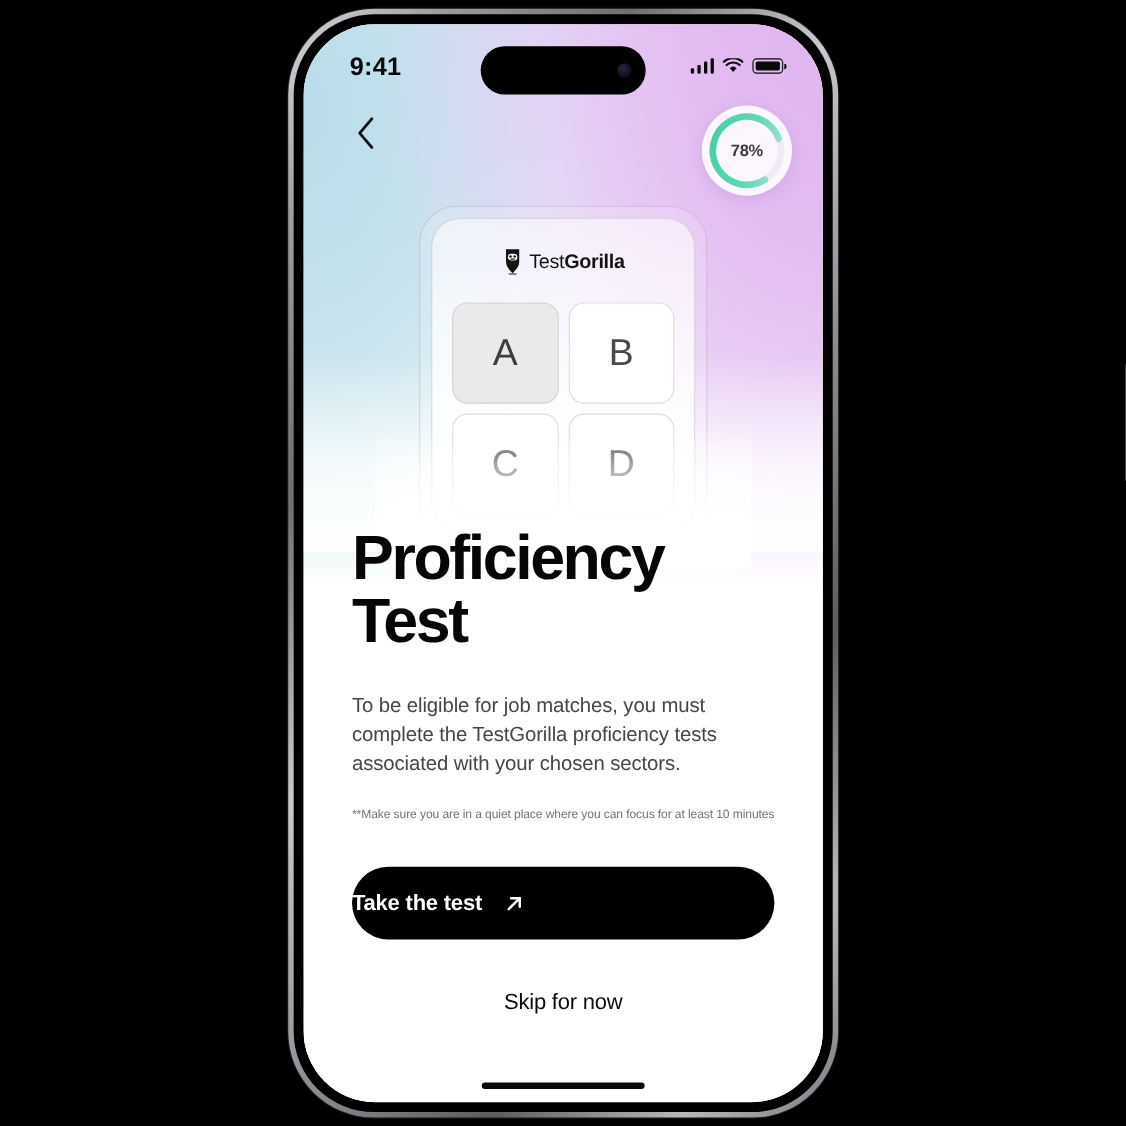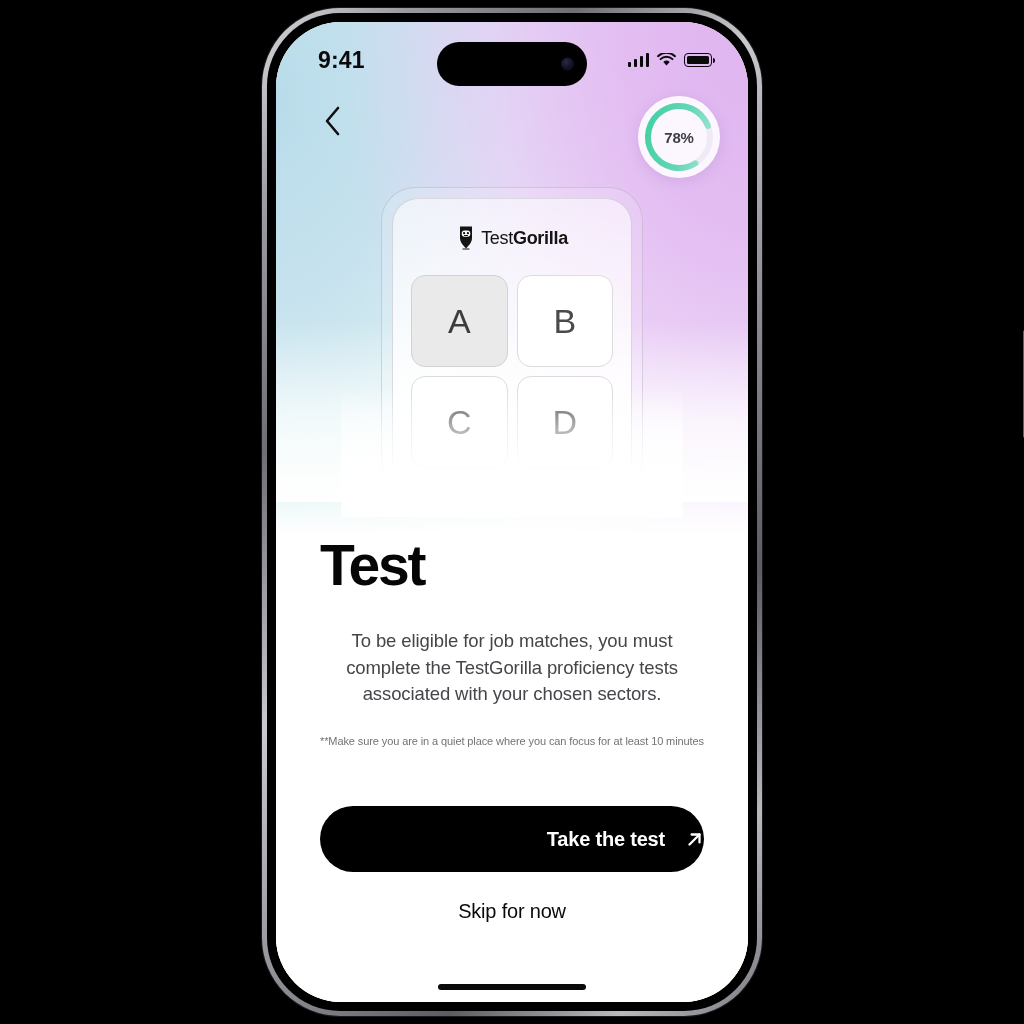--- a/index.html
+++ b/index.html
@@ -266,41 +266,40 @@
     font-weight: 700;
     color: #060606;
     letter-spacing: -2.2px;
   }
   .body-text {
     margin-top: 34px;
     font-size: 18.5px;
     line-height: 1.42;
     color: #45454a;
     letter-spacing: -0.1px;
-    text-align: center;
   }
   .note-text {
     margin-top: 27px;
     font-size: 11px;
     line-height: 1.42;
     color: #737377;
     letter-spacing: -0.1px;
   }
 
   .cta {
     position: absolute;
     left: 44px; right: 44px;
-    top: 348px;
+    top: 330px;
     height: 66px;
     border-radius: 40px;
     background: #000000;
     color: #ffffff;
     display: flex;
     align-items: center;
-    justify-content: flex-end;
+    justify-content: flex-start;
     gap: 20px;
     font-size: 20px;
     font-weight: 700;
     letter-spacing: -0.2px;
     cursor: pointer;
     border: none;
     font-family: "Liberation Sans", sans-serif;
   }
   .skip {
     position: absolute;
@@ -422,21 +421,21 @@
                   <span>D</span>
                 </div>
               </div>
 
             </div>
           </div>
           <div class="card-mask"></div>
         </div>
 
         <div class="content">
-          <h1 class="title"><br><span>Test</span></h1>
+          <h1 class="title"><span>Proficiency</span><br><span>Test</span></h1>
 
           <p class="body-text">To be eligible for job matches, you must complete the TestGorilla proficiency tests associated with your chosen sectors.</p>
           <p class="note-text">**Make sure you are in a quiet place where you can focus for at least 10 minutes</p>
 
           <button class="cta">
             <span>Take the test</span>
             <svg width="19" height="19" viewBox="0 0 19 19">
               <path d="M4.5 14.5 L14.5 4.5" stroke="#ffffff" stroke-width="2.3" stroke-linecap="round"></path>
               <path d="M6.6 4.5 H14.5 V12.4" stroke="#ffffff" stroke-width="2.3" fill="none" stroke-linecap="round" stroke-linejoin="round"></path>
             </svg>

